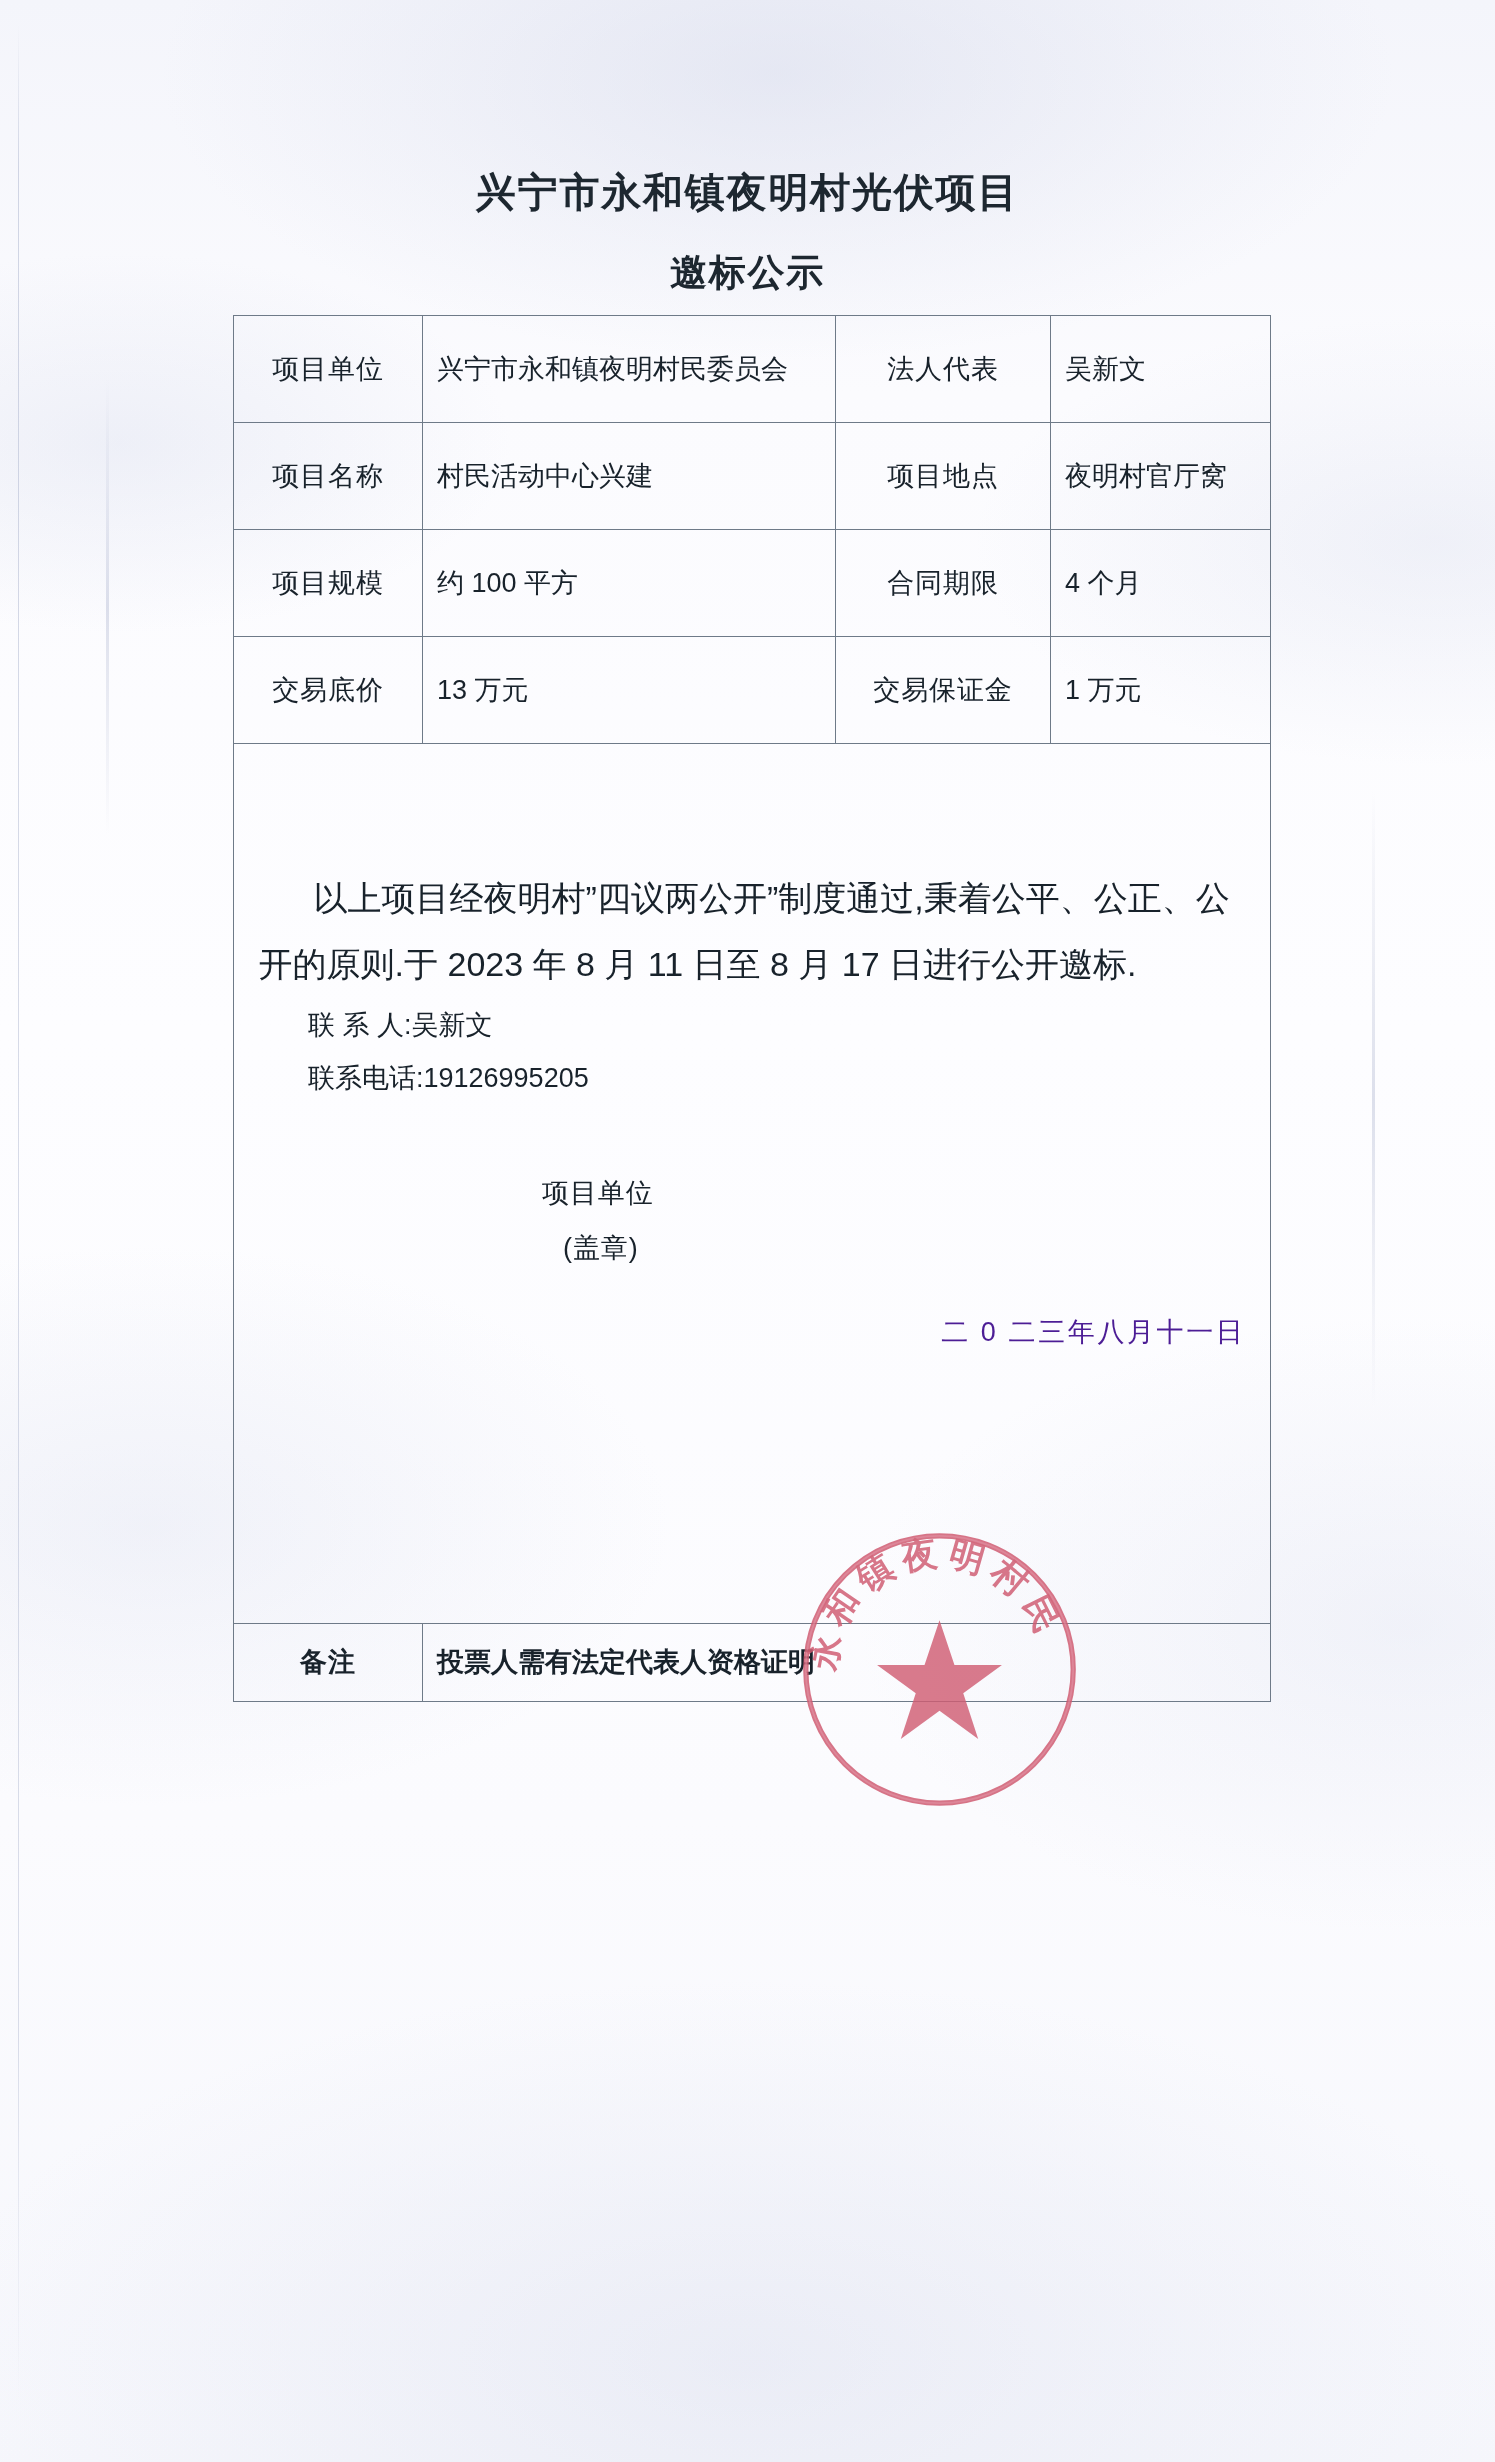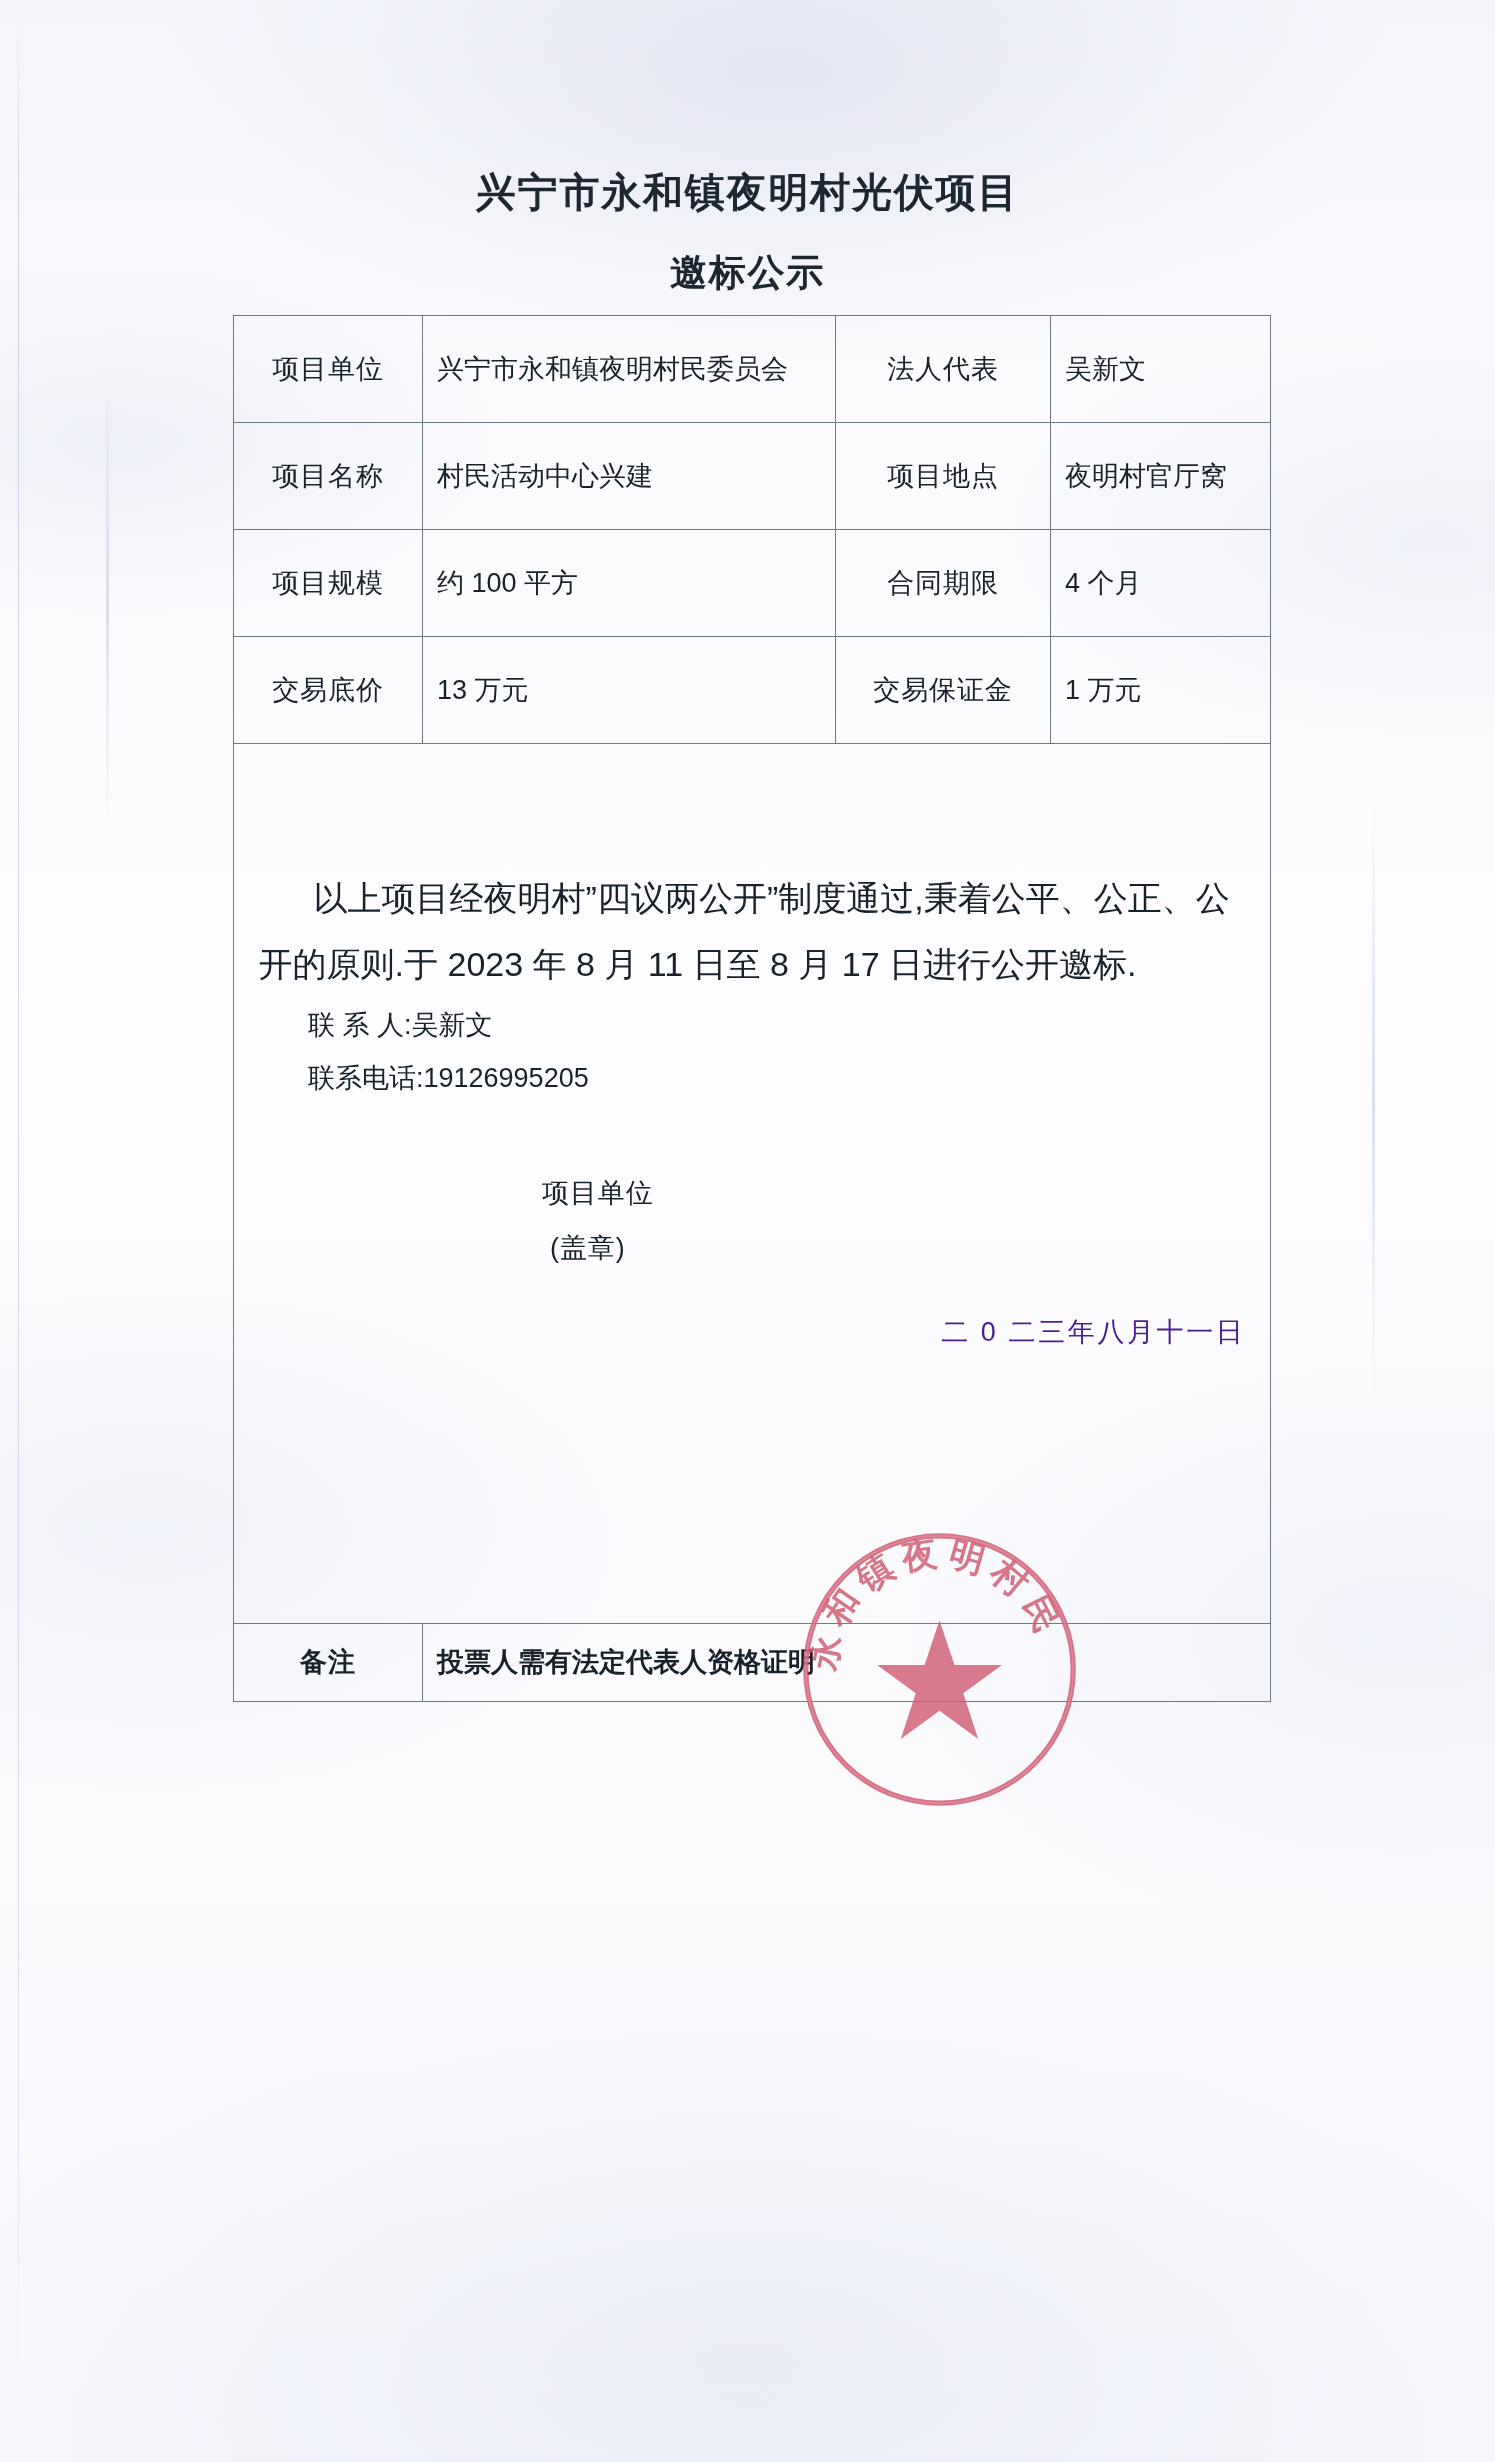--- a/index.html
+++ b/index.html
@@ -127,21 +127,21 @@
   }
   .sign-block {
     position: absolute;
     left: 308px;
     top: 422px;
     font-size: 27px;
     line-height: 2.05;
     color: #18222b;
     letter-spacing: 0.9px;
   }
-  .sign-seal-note { margin-left: 8px; }
+  .sign-seal-note { margin-left: 21px; }
   .date-line {
     position: absolute;
     right: 24.6px;
     top: 570px;
     font-size: 27px;
     letter-spacing: 2.6px;
     color: #4c1d95;
   }
 
   

